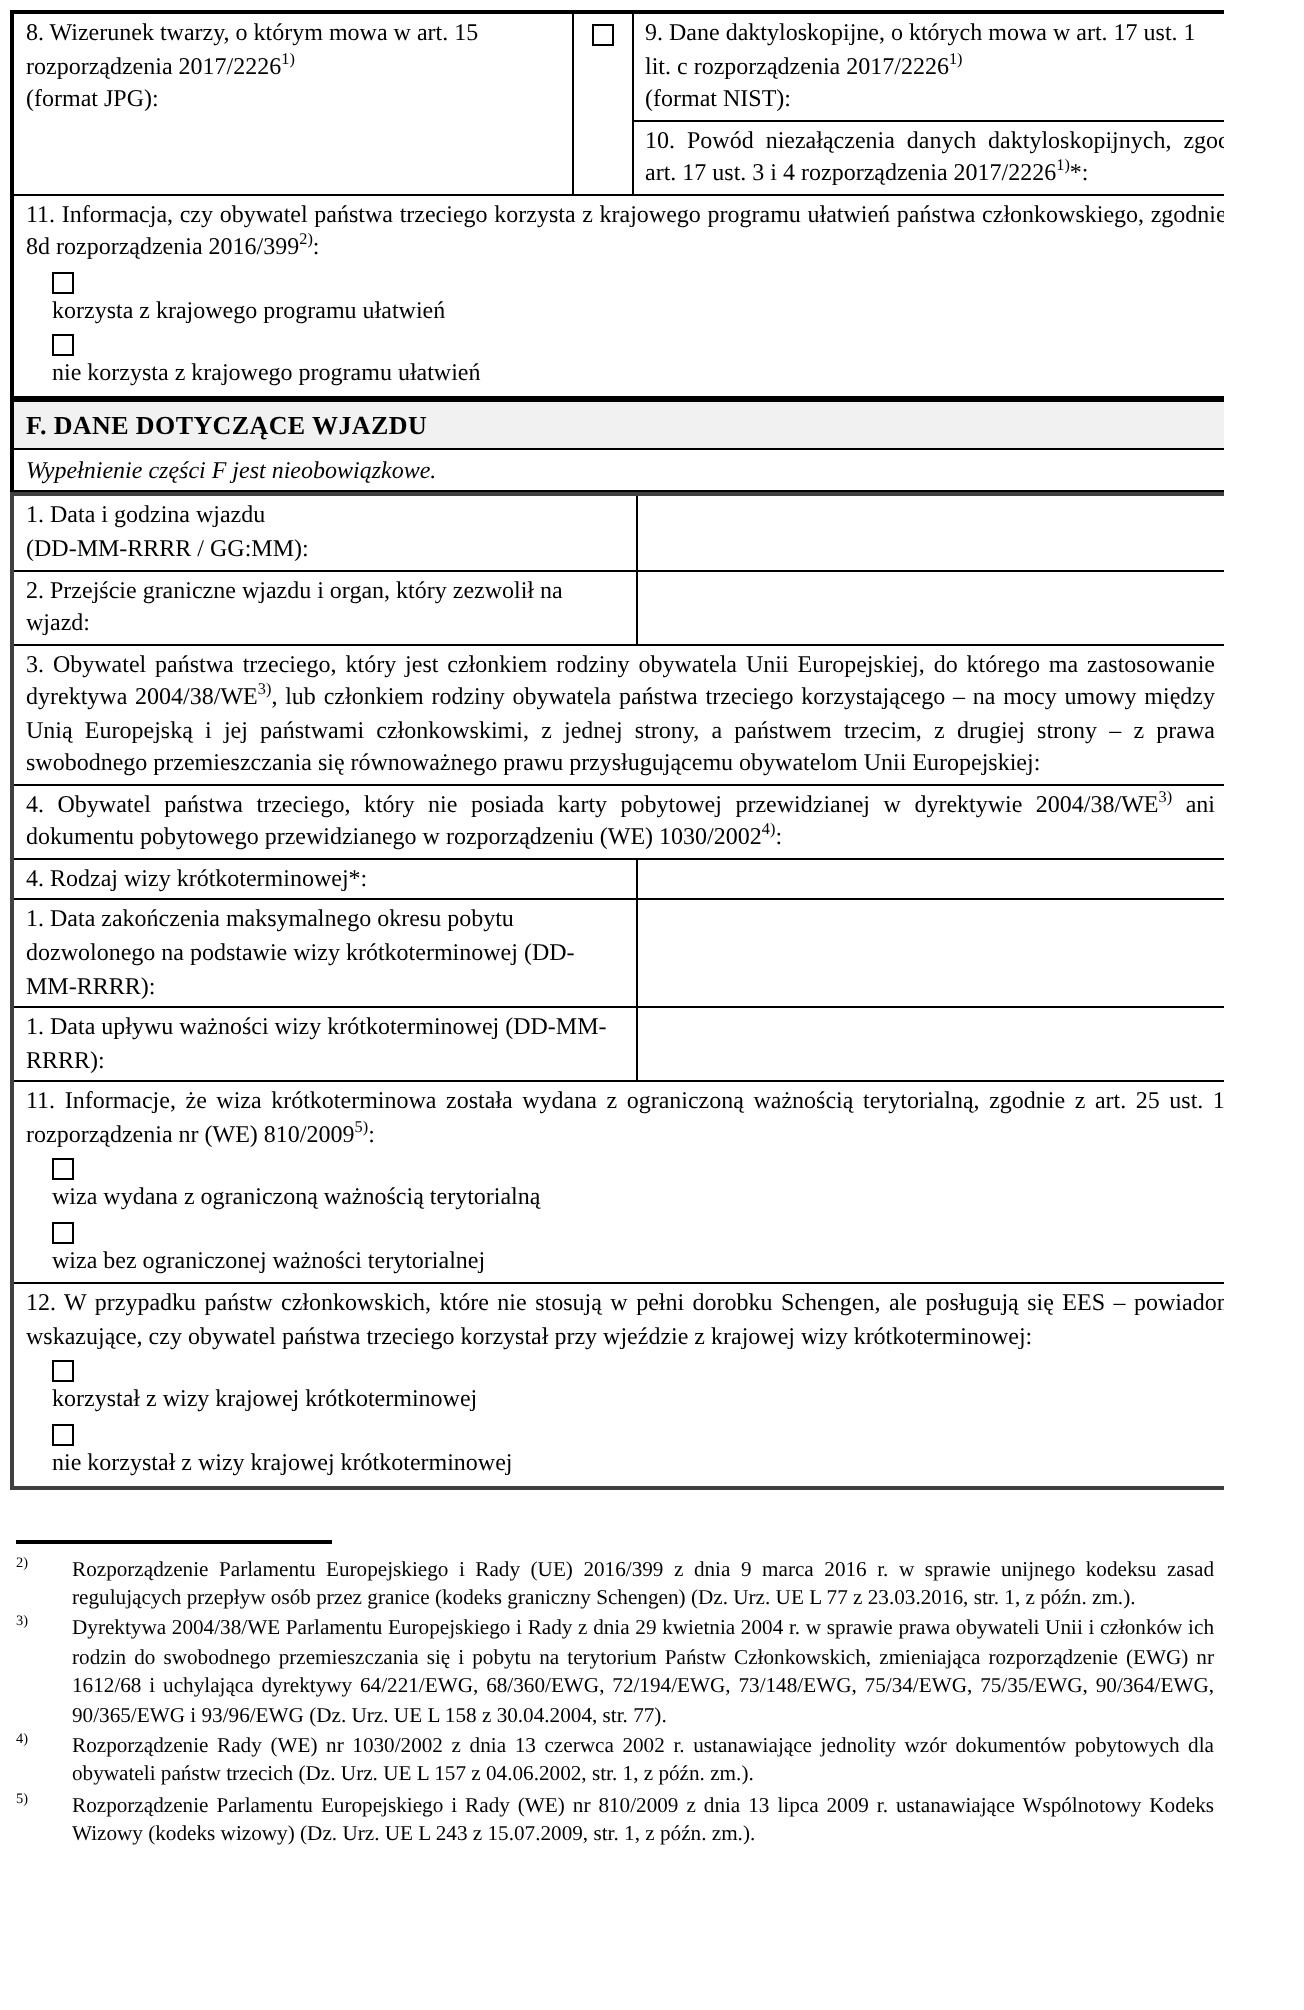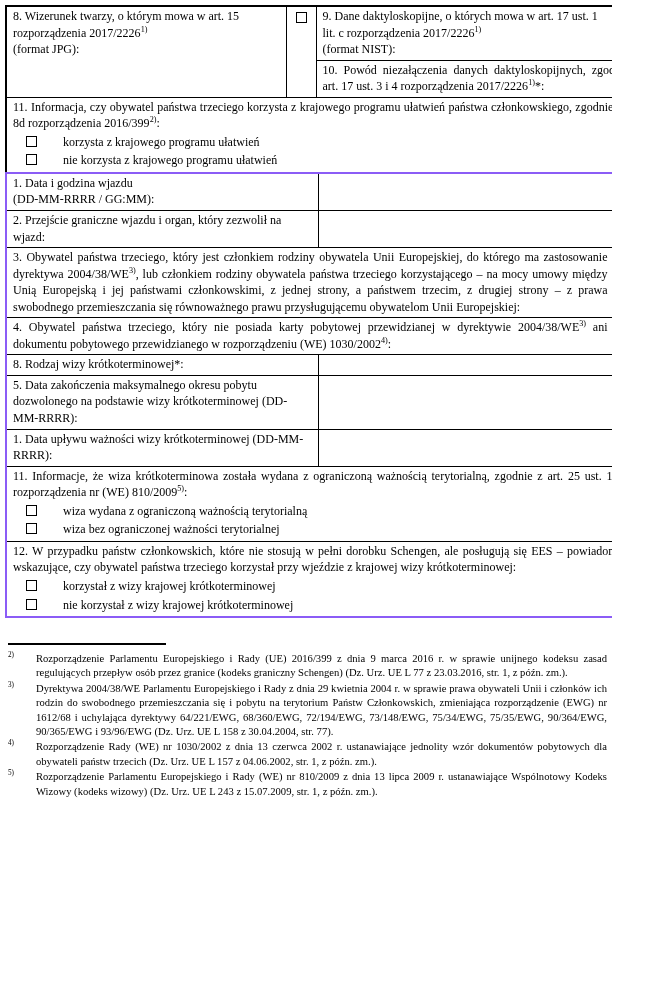--- a/index.html
+++ b/index.html
@@ -7,29 +7,29 @@
     width:612px; height:1005px; box-sizing:border-box;
     padding:5px 5px 0 5px; background:#fff; color:#000;
     font-family:Liberation Serif, serif;
     font-size:12px; line-height:1.38; overflow:hidden;
   }
   table.tbl { border-collapse:collapse; width:642px; table-layout:fixed; }
   table.tbl td { border:1px solid #000; vertical-align:top; padding:1px 6px 2px 6px; }
   table.t1 { border:2px solid #000; }
   table.t2, table.t3 { margin-top:-1px; }
   table.t2 { border:2px solid #000; }
-  table.t3 { border:2px solid #8b5cf6; }
+  table.t3 { border:2px solid #404040; }
   sup { font-size:0.68em; line-height:0; }
   .just { text-align:justify; }
   .cbc { text-align:center; padding-top:4px !important; }
   .cb {
     width:11px; height:11px; border:1.3px solid #000;
     display:inline-block; background:#fff; box-sizing:border-box;
   }
-  .opt { display:flex; align-items:flex-start; padding-left:13px; margin:2px 0 1px 0; }
+  .opt { display:flex; align-items:flex-start; padding-left:13px; margin:2px 0 1px 0;flex-direction:column; }
   .opt .cb { flex:none; margin-right:26px; margin-top:2px; }
   .fhdr {
     font-weight:bold; font-size:13px; background:#f1f1f1;
     padding:3px 6px 2px 6px !important; letter-spacing:0.2px;
   }
   .fnote { font-style:italic; padding:2px 6px !important; }
   .fnrule { width:158px; border-top:2px solid #000; margin:25px 0 7px 3px; }
   .fn { display:flex; font-size:10.6px; line-height:1.36; margin:0 0 1px 3px; }
   .fn .fm { flex:none; width:28px; }
   .fn .ft { flex:1; text-align:justify; }
@@ -81,20 +81,26 @@
           <span class="cb"></span>
           <span>nie korzysta z krajowego programu ułatwień</span>
         </div>
       </td>
     </tr>
   </tbody>
     </table>
 
   <table class="tbl t2">
     <tbody>
+        <tr>
+      <td class="fhdr">F. DANE DOTYCZĄCE WJAZDU</td>
+    </tr>
+    <tr>
+      <td class="fnote">Wypełnienie części F jest nieobowiązkowe.</td>
+    </tr>
   </tbody>
     </table>
 
   <table class="tbl t3">
     <colgroup>
         <col style="width:312px">
         <col style="width:296px">
         <col style="width:34px">
       </colgroup>
     <tbody>
@@ -119,25 +125,25 @@
     </tr>
     <tr>
       <td colspan="2" class="just">
         <span>4. Obywatel państwa trzeciego, który nie posiada karty pobytowej przewidzianej w dyrektywie 2004/38/WE</span><sup>3)</sup><span> ani dokumentu pobytowego przewidzianego w rozporządzeniu (WE) 1030/2002</span><sup>4)</sup><span>:</span>
       </td>
       <td class="cbc">
         <span class="cb"></span>
       </td>
     </tr>
     <tr>
-      <td>8. Rodzaj wizy krótkoterminowej*:</td>
+      <td>4. Rodzaj wizy krótkoterminowej*:</td>
       <td colspan="2"></td>
     </tr>
     <tr>
-      <td>5. Data zakończenia maksymalnego okresu pobytu dozwolonego na podstawie wizy krótkoterminowej (DD-MM-RRRR):</td>
+      <td>1. Data zakończenia maksymalnego okresu pobytu dozwolonego na podstawie wizy krótkoterminowej (DD-MM-RRRR):</td>
       <td colspan="2"></td>
     </tr>
     <tr>
       <td>1. Data upływu ważności wizy krótkoterminowej (DD-MM-RRRR):</td>
       <td colspan="2"></td>
     </tr>
     <tr>
       <td colspan="3">
         <div class="just">
           <span>11. Informacje, że wiza krótkoterminowa została wydana z ograniczoną ważnością terytorialną, zgodnie z art. 25 ust. 1 lit. b rozporządzenia nr (WE) 810/2009</span><sup>5)</sup><span>:</span>

